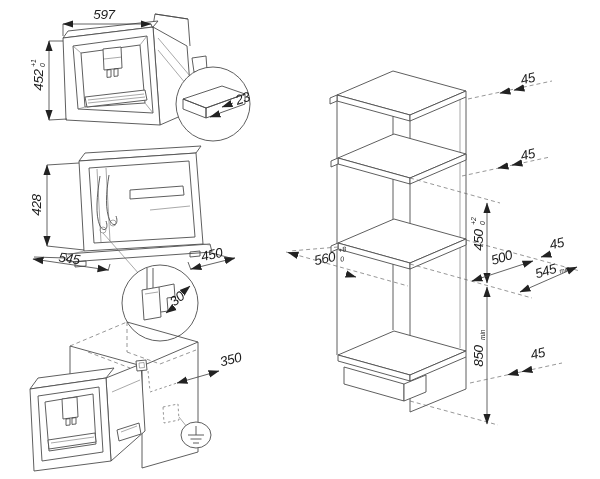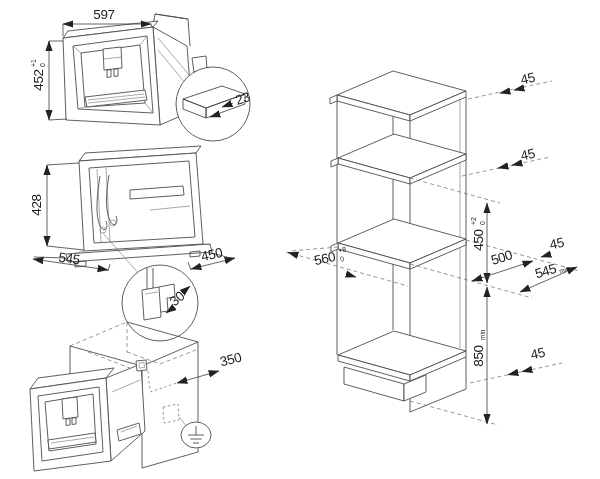--- a/index.html
+++ b/index.html
@@ -1,16 +1,16 @@
 <!DOCTYPE html>
 <html><head>
 <meta charset="utf-8">
 <style>
   html,body{margin:0;padding:0;background:#ffffff;}
-  #stage{position:relative;width:600px;height:479px;background:#ffffff;overflow:hidden;}
+  #stage{position:relative;width:600px;height:479px;background:#ffffff;overflow:hidden;font-style:italic;}
   svg text{font-family:"Liberation Sans","DejaVu Sans",sans-serif;fill:#1c1c1c;}
   .d{font-size:13.5px;letter-spacing:-0.4px;}
   .t{font-size:7px;}
   .s{font-size:6.5px;}
   .ln{stroke:#4d4d4d;stroke-width:0.9;fill:none;stroke-linejoin:round;}
   .fw{stroke:#4d4d4d;stroke-width:0.9;fill:#ffffff;stroke-linejoin:round;}
   .thin{stroke:#6f6f6f;stroke-width:0.6;fill:none;}
   .dim{stroke:#3c3c3c;stroke-width:0.8;fill:none;}
   .dsh{stroke:#6a6a6a;stroke-width:0.7;fill:none;stroke-dasharray:4 3;}
   .dsh2{stroke:#6a6a6a;stroke-width:0.7;fill:none;stroke-dasharray:2.5 2.5;}

